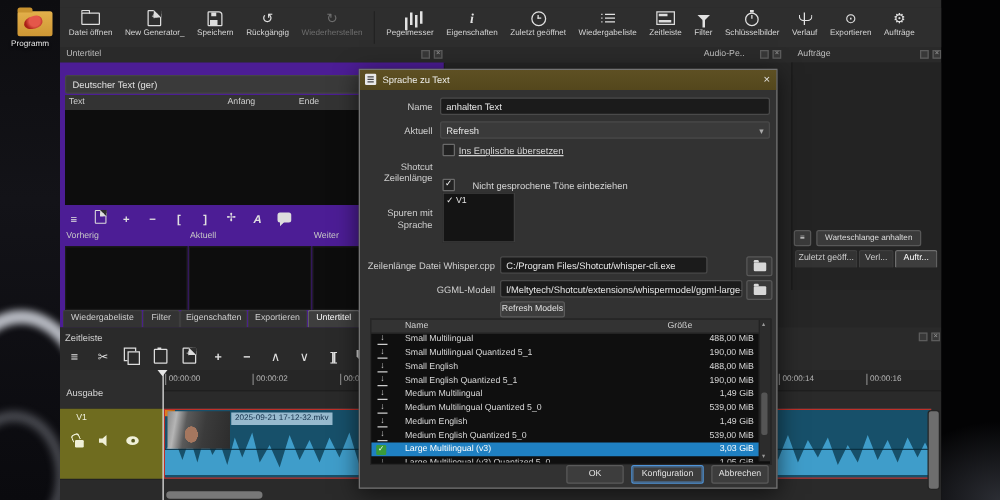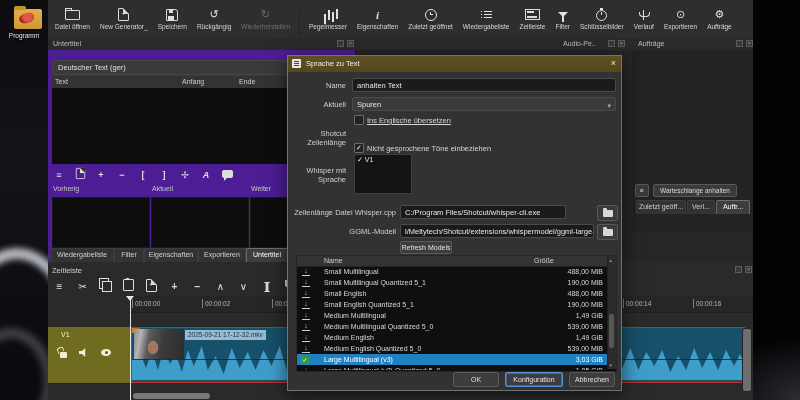--- a/index.html
+++ b/index.html
@@ -334,20 +334,23 @@
       <span class="sti"><span class="ic ic-flag"></span></span>
       <span class="sti" style="font-weight:bold;">‹</span>
     </div>
     <div class="ruler">
       <span class="rlab" style="left:1px;">00:00:00</span>
       <span class="rlab" style="left:71px;">00:00:02</span>
       <span class="rlab" style="left:141px;">00:00:04</span>
       <span class="rlab" style="left:492px;">00:00:14</span>
       <span class="rlab" style="left:562px;">00:00:16</span>
     </div>
+    <div class="headcell">
+        <span>Ausgabe</span>
+      </div>
     <div class="v1head">
       <span class="nm">V1</span>
       <span class="ics">
         <span class="ic ic-lock"></span>
         <span class="ic ic-spk"></span>
         <span class="ic ic-eye"></span>
       </span>
     </div>
     <div class="clip">
       <svg class="wave" viewBox="0 0 614 40" preserveAspectRatio="none">
@@ -368,31 +371,31 @@
   <div class="dlg-title">
     <span class="dlg-ico"></span>
     <span class="txt">Sprache zu Text</span>
     <span class="dlg-close">×</span>
   </div>
 
   <span class="dlab" style="left:0;top:25px;width:58px;">Name</span>
   <div class="dfield" style="left:64px;top:22px;width:264px;">anhalten Text</div>
 
   <span class="dlab" style="left:0;top:44px;width:58px;">Aktuell</span>
-  <div class="dfield ddl" style="left:64px;top:41px;width:264px;background:#3a3a3a;"><span>Spuren</span><span class="arr">▾</span></div>
+  <div class="dfield ddl" style="left:64px;top:41px;width:264px;background:#3a3a3a;"><span>Refresh</span><span class="arr">▾</span></div>
 
   <div class="cb" style="left:66px;top:59px;"></div>
   <span class="cblab" style="left:79px;top:60px;text-decoration:underline;">Ins Englische übersetzen</span>
 
   <span class="dlab" style="left:0;top:73px;width:58px;">Shotcut Zeilenlänge</span>
 
   <div class="cb" style="left:66px;top:87px;">✓</div>
-  <span class="cblab" style="left:79px;top:88px;">Nicht gesprochene Töne einbeziehen</span>
-
-  <span class="dlab" style="left:0;top:110px;width:58px;">Whisper mit Sprache</span>
+  <span class="cblab" style="left:90px;top:88px;">Nicht gesprochene Töne einbeziehen</span>
+
+  <span class="dlab" style="left:0;top:110px;width:58px;">Spuren mit Sprache</span>
   <div class="tracklist">
       <div class="row">✓ V1</div>
     </div>
 
   <span class="dlab" style="left:0;top:152px;width:108px;">Zeilenlänge Datei Whisper.cpp</span>
   <div class="dfield" style="left:112px;top:149px;width:166px;">C:/Program Files/Shotcut/whisper-cli.exe</div>
   <div class="browse" style="left:309px;top:149px;">
       <span class="ic ic-minifolder"></span>
     </div>
 

